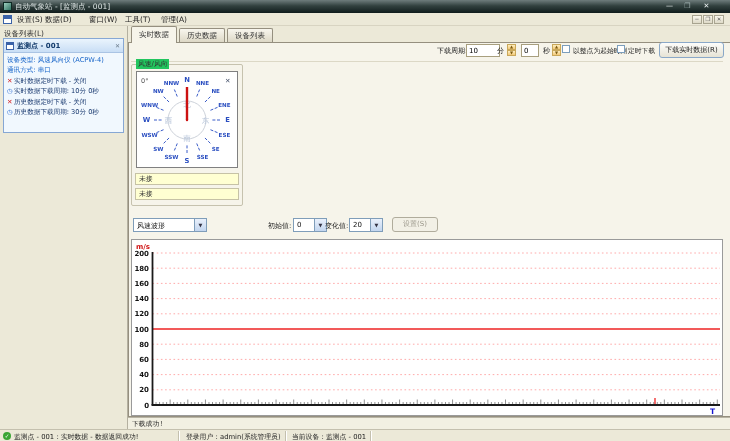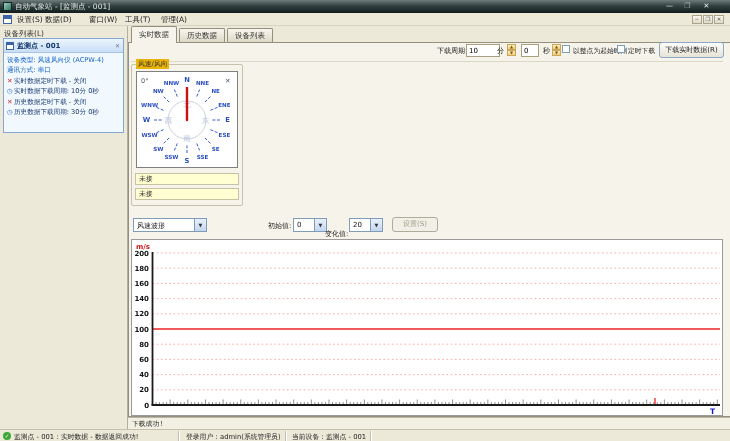--- a/index.html
+++ b/index.html
@@ -54,21 +54,21 @@
   .spin{width:9px;height:13px;z-index:5;}
   .spin div{width:9px;height:6px;background:linear-gradient(#fdeec0,#f3c979);border:1px solid #c9a85a;
     box-sizing:border-box;font-size:4px;line-height:4.5px;text-align:center;color:#7a5a10;}
   .cb{width:8px;height:8px;background:#fff;border:1px solid #7b9ebd;box-sizing:border-box;z-index:5;}
   #dlbtn{left:659px;top:42px;width:65px;height:16px;background:linear-gradient(#fdfdfb,#e6e3d5);
     border:1px solid #8aa8c8;border-radius:3px;box-sizing:border-box;font-size:7px;line-height:14px;
     text-align:center;color:#1a1a1a;z-index:5;}
   #toolrule{left:131px;top:61px;width:592px;height:0;border-top:1px solid #dcd8c6;z-index:5;}
   
   #windbox{left:131px;top:64px;width:112px;height:142px;border:1px solid #c6c2ae;border-radius:2px;box-sizing:border-box;z-index:5;}
-  #windlbl{left:136px;top:59px;background:#eab308;padding:0 2px;font-size:6.8px;color:#333;z-index:6;}
+  #windlbl{left:136px;top:59px;background:#22c55e;padding:0 2px;font-size:6.8px;color:#333;z-index:6;}
   #compassbox{left:136px;top:71px;width:102px;height:97px;background:#fff;border:1px solid #808080;box-sizing:border-box;z-index:6;}
   .yfield{left:135px;width:104px;height:12px;background:#ffffd2;border:1px solid #c6c2a6;box-sizing:border-box;
     font-size:6.8px;line-height:10px;padding-left:3px;color:#333;z-index:6;}
   
   .combo{height:14px;background:#fff;border:1px solid #7f9db9;box-sizing:border-box;z-index:5;}
   .combo .v{position:absolute;left:3px;top:2px;font-size:7px;color:#111;white-space:nowrap;}
   .combo .ar{position:absolute;right:0;top:0;bottom:0;width:11px;background:linear-gradient(#e9f0fb,#c3d6ef);
     border-left:1px solid #7f9db9;font-size:5px;line-height:12px;text-align:center;color:#334;}
   #setbtn{left:392px;top:217px;width:46px;height:15px;background:#f2f0e6;border:1px solid #b0ac9c;
     border-radius:3px;box-sizing:border-box;font-size:7px;line-height:13px;text-align:center;color:#9a968a;z-index:5;}
@@ -202,21 +202,21 @@
 
   <div class="abs combo" style="left:133px;top:218px;width:74px;">
     <span class="v">风速波形</span>
     <span class="ar">▼</span>
   </div>
   <span class="abs lbl" style="left:268px;top:221px;">初始值:</span>
   <div class="abs combo" style="left:293px;top:218px;width:34px;">
     <span class="v">0</span>
     <span class="ar">▼</span>
   </div>
-  <span class="abs lbl" style="left:325px;top:221px;margin-top:8px;">变化值:</span>
+  <span class="abs lbl" style="left:325px;top:221px;">变化值:</span>
   <div class="abs combo" style="left:349px;top:218px;width:34px;">
     <span class="v">20</span>
     <span class="ar">▼</span>
   </div>
   <div id="setbtn" class="abs">设置(S)</div>
 
   <div id="chartbox" class="abs">
     <svg id="chart-svg" width="590" height="175" viewBox="0 0 590 175">
         <text x="17" y="167.5" text-anchor="end" font-size="7" font-weight="bold" fill="#111">0</text>
         <line x1="20.5" y1="149.8" x2="588" y2="149.8" stroke="#ffa0a0" stroke-width="0.9" stroke-dasharray="1.6 2.6"></line>

